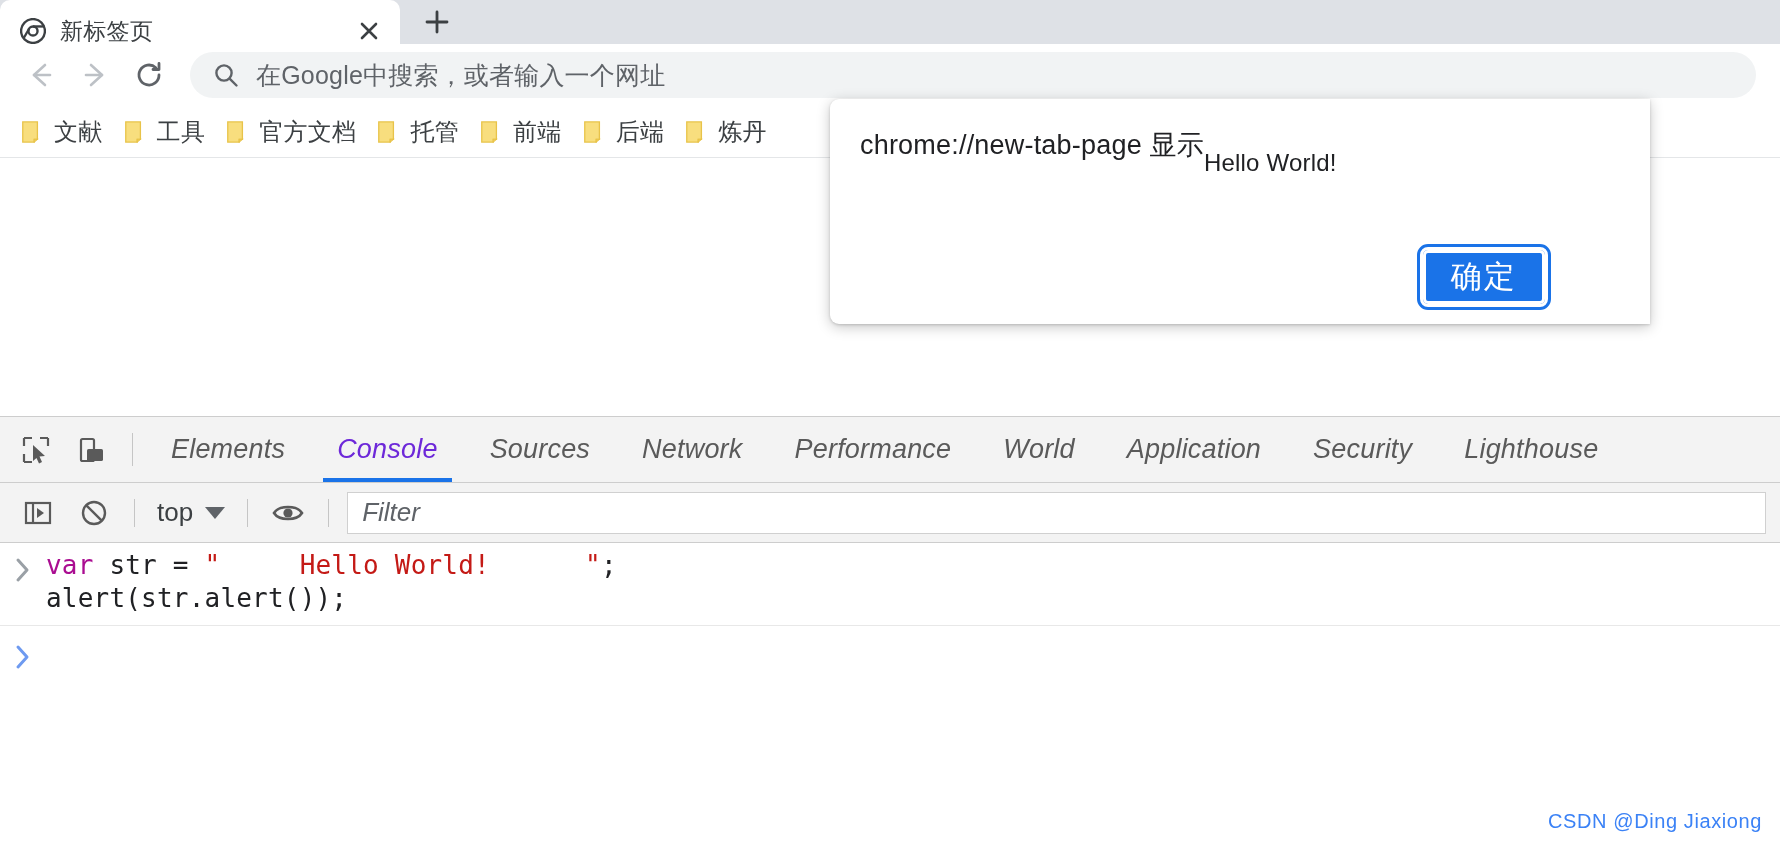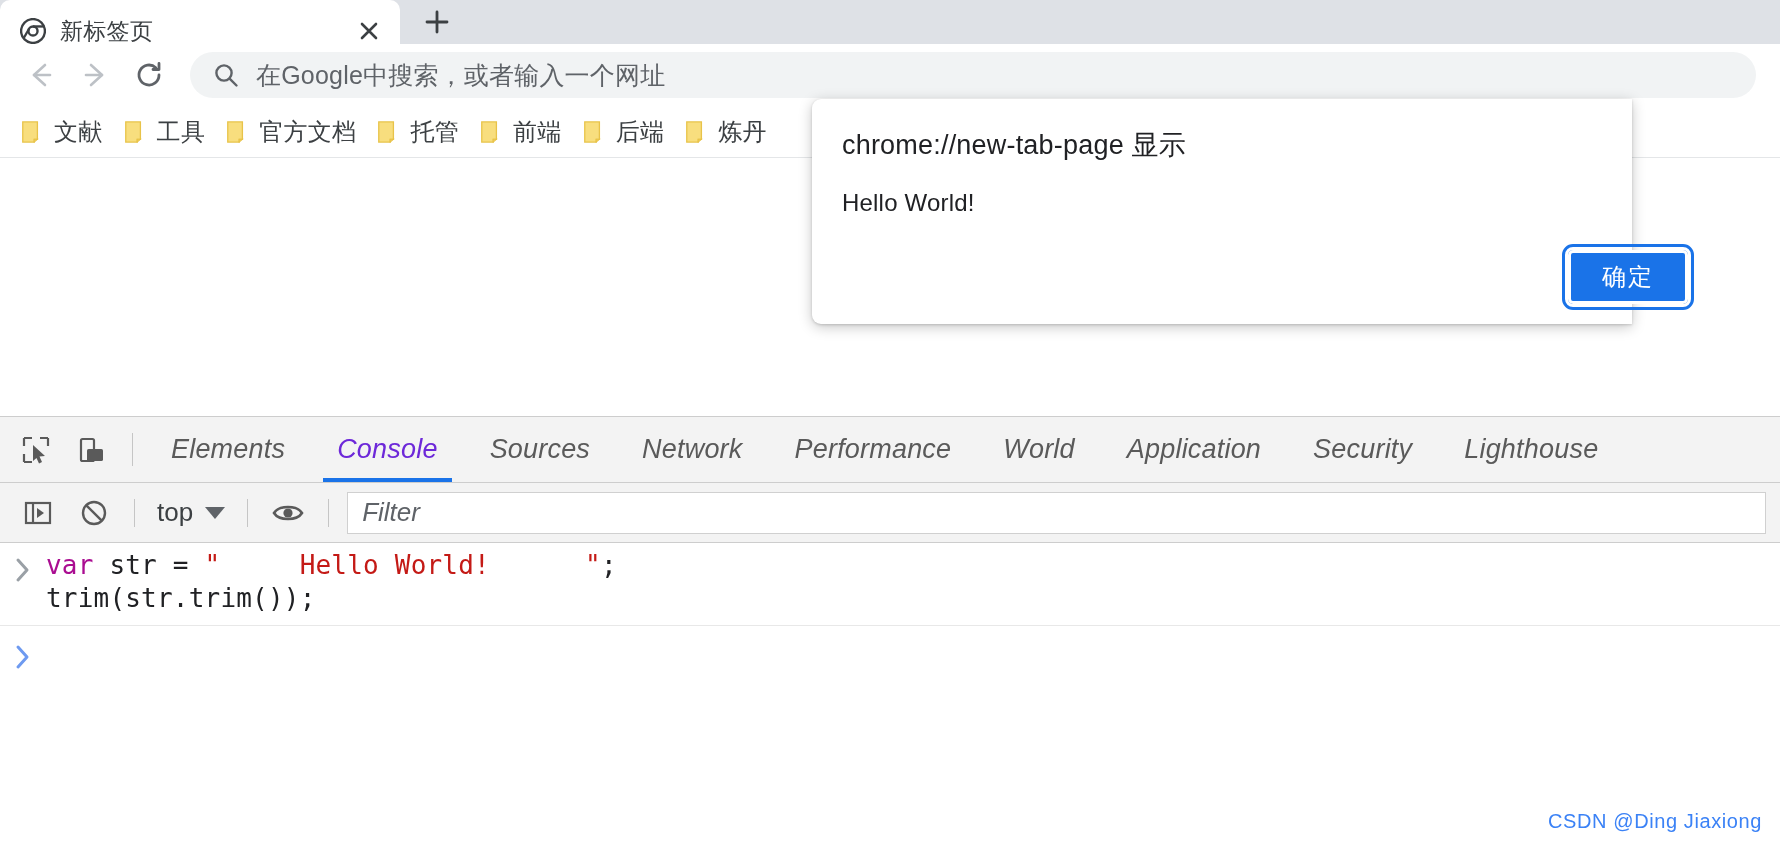--- a/index.html
+++ b/index.html
@@ -130,30 +130,30 @@
   
   .viewport {
     position: relative;
     height: 258px;
     background: #ffffff;
   }
 
   
   .dialog {
     position: absolute;
-    left: 812px;
+    left: 830px;
     top: 99px;
     width: 820px;
     height: 225px;
     background: #ffffff;
     border-radius: 9px 0 0 9px;
     box-shadow: 0 3px 14px rgba(0,0,0,.22), 0 1px 3px rgba(0,0,0,.16);
     padding: 24px 30px 20px 30px;
     display: flex;
-    flex-direction: column;
+    flex-direction: row;
     z-index: 30;
     overflow: visible;
   }
   .dialog-origin {
     font-size: 27px;
     color: #202124;
     letter-spacing: .2px;
     margin-top: 4px;
     white-space: nowrap;
   }
@@ -169,21 +169,21 @@
     display: flex;
     justify-content: flex-end;
     align-items: center;
     padding-right: 0;
   }
   .ok-button {
     min-width: 120px;
     height: 54px;
     background: #1a73e8;
     color: #ffffff;
-    font-size: 24px;
+    font-size: 31px;
     border: none;
     border-radius: 5px;
     padding: 0 28px;
     outline: 3px solid #1a73e8;
     outline-offset: 3px;
     box-shadow: inset 0 0 0 3px #ffffff;
     font-family: "Liberation Sans", sans-serif;
     letter-spacing: 2px;
     cursor: default;
     position: relative;
@@ -524,21 +524,21 @@
 
     <div class="dt-console">
 
       <div class="console-entry">
         <span class="entry-arrow">
           <svg width="18" height="26" viewBox="0 0 18 26">
             <path d="M4 3 L13 13 L4 23" stroke="#9aa0a6" stroke-width="3" fill="none" stroke-linecap="round" stroke-linejoin="round"></path>
           </svg>
         </span>
         <div class="code"><span class="tok-keyword">var</span><span> str = </span><span class="tok-string">"     Hello World!      "</span><span>;</span>
-<span>trim(str.trim());</span></div>
+<span>alert(str.alert());</span></div>
       </div>
 
       <div class="console-prompt">
         <span class="entry-arrow">
           <svg width="18" height="26" viewBox="0 0 18 26">
             <path d="M4 3 L13 13 L4 23" stroke="#6e9af0" stroke-width="3" fill="none" stroke-linecap="round" stroke-linejoin="round"></path>
           </svg>
         </span>
         <span class="code"></span>
       </div>

